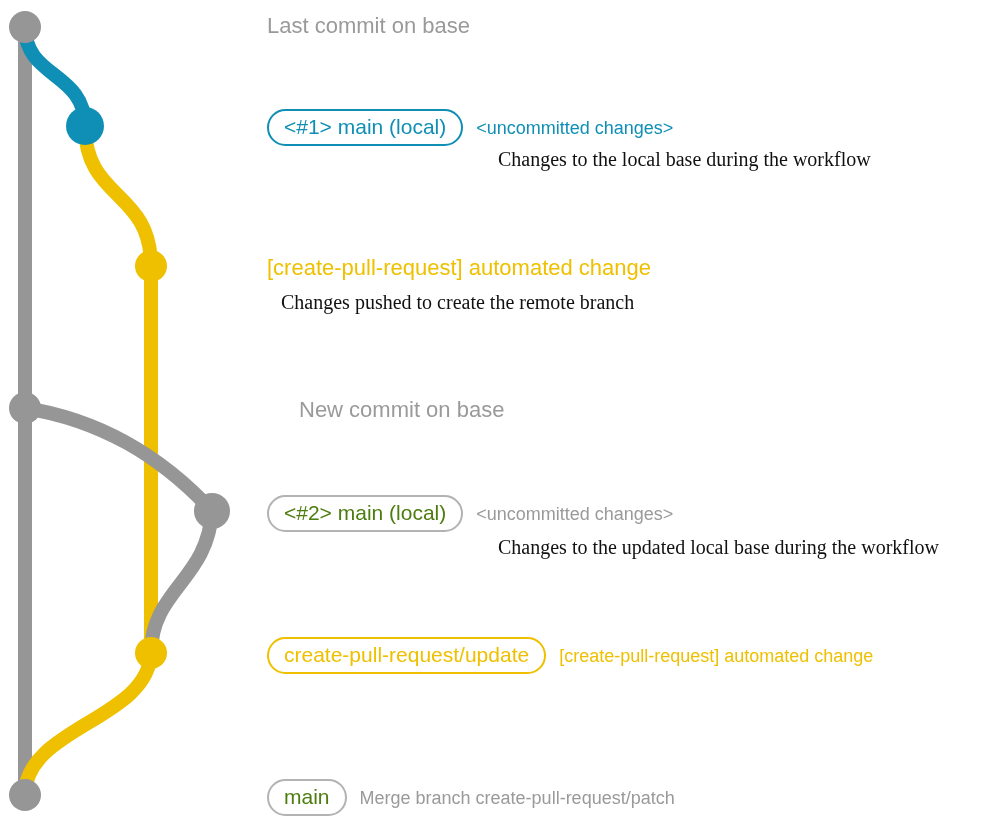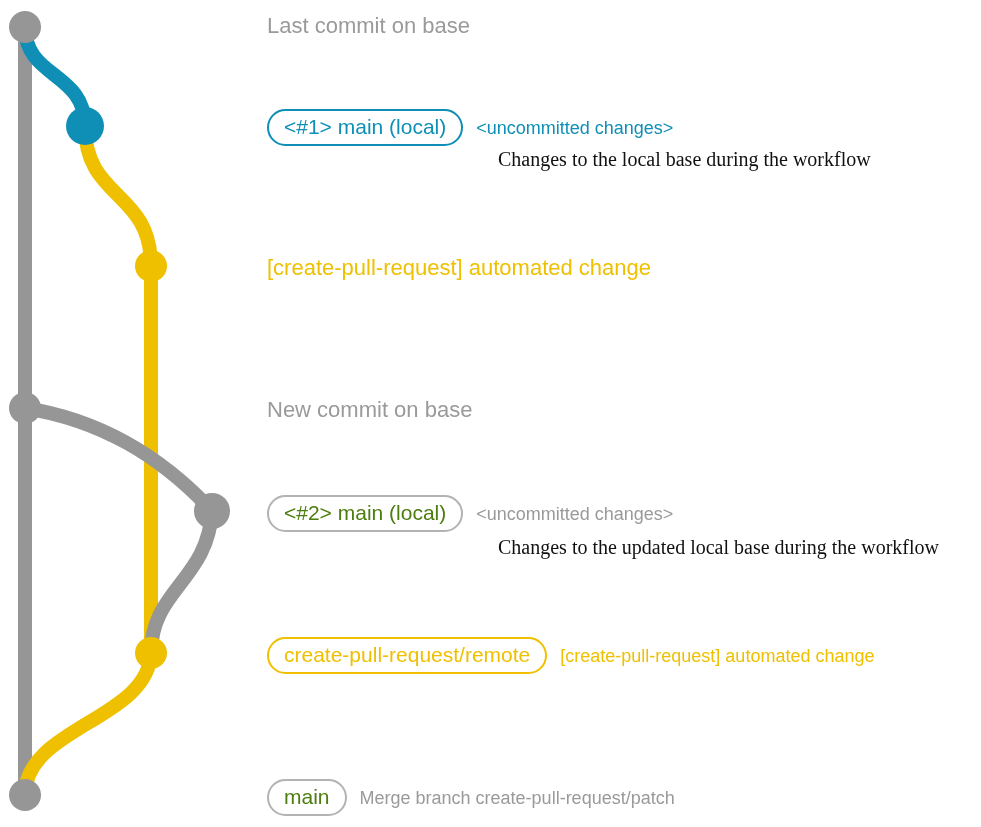--- a/index.html
+++ b/index.html
@@ -135,35 +135,36 @@
         <span class="pill teal">&lt;#1&gt; main (local)</span>
         <span class="subject teal">&lt;uncommitted changes&gt;</span>
       </div>
     </div>
     <div class="desc" style="left: 486px; top: 149px;">Changes to the local base during the workflow</div>
     <div class="row" style="left: 255px; top: 250px; height: 36px;">
       <div class="row-head">
         <span class="heading" style="color: rgb(239, 192, 0);">[create-pull-request] automated change</span>
       </div>
     </div>
+    <div class="desc" style="left: 269px; top: 292px;">Changes pushed to create the remote branch</div>
     <div class="row" style="left: 255px; top: 392px; height: 36px;">
       <div class="row-head">
-        <span class="heading" style="color: rgb(154, 154, 154);">New commit on base</span>
+        <span class="heading" style="color: rgb(154, 154, 154); margin-left: 32px;">New commit on base</span>
       </div>
     </div>
     <div class="row" style="left: 255px; top: 495px; height: 36px;">
       <div class="row-head">
         <span class="pill gray">&lt;#2&gt; main (local)</span>
         <span class="subject gray">&lt;uncommitted changes&gt;</span>
       </div>
     </div>
     <div class="desc" style="left: 486px; top: 537px;">Changes to the updated local base during the workflow</div>
     <div class="row" style="left: 255px; top: 637px; height: 36px;">
       <div class="row-head">
-        <span class="pill yellow">create-pull-request/remote</span>
+        <span class="pill yellow">create-pull-request/update</span>
         <span class="subject yellow">[create-pull-request] automated change</span>
       </div>
     </div>
     <div class="row" style="left: 255px; top: 779px; height: 36px;">
       <div class="row-head">
         <span class="pill gray">main</span>
         <span class="subject gray">Merge branch create-pull-request/patch</span>
       </div>
     </div>
   </div>

